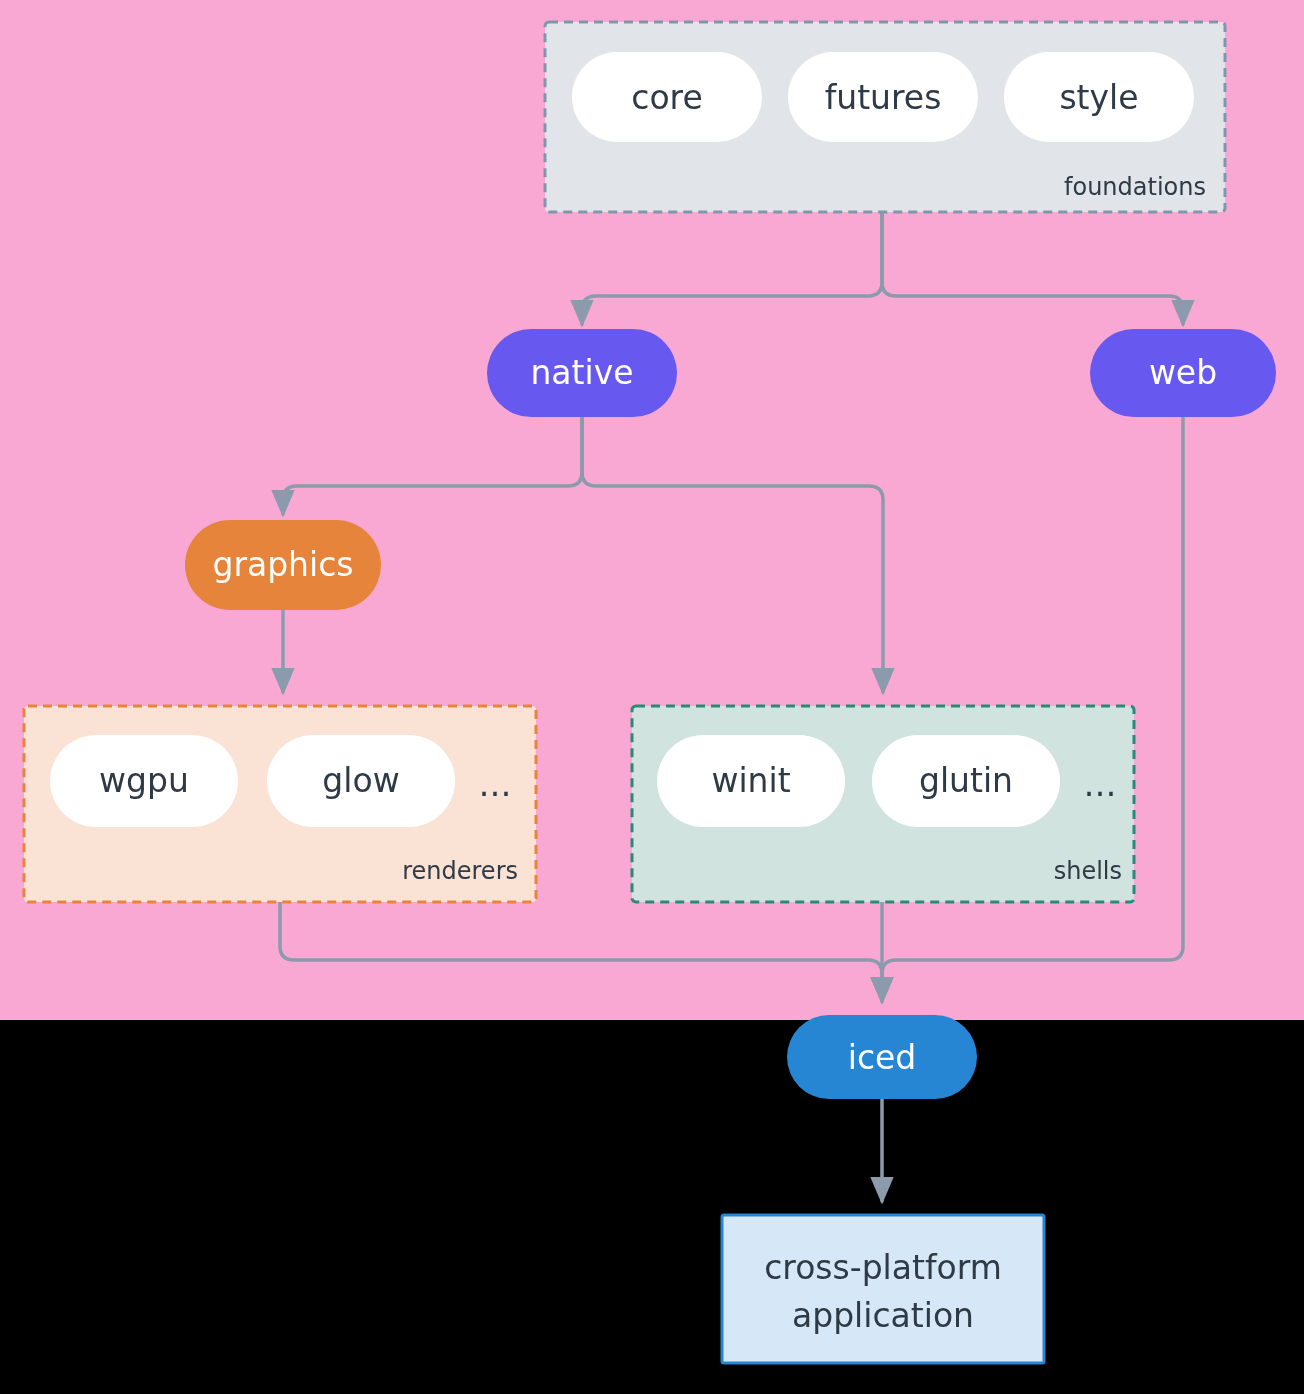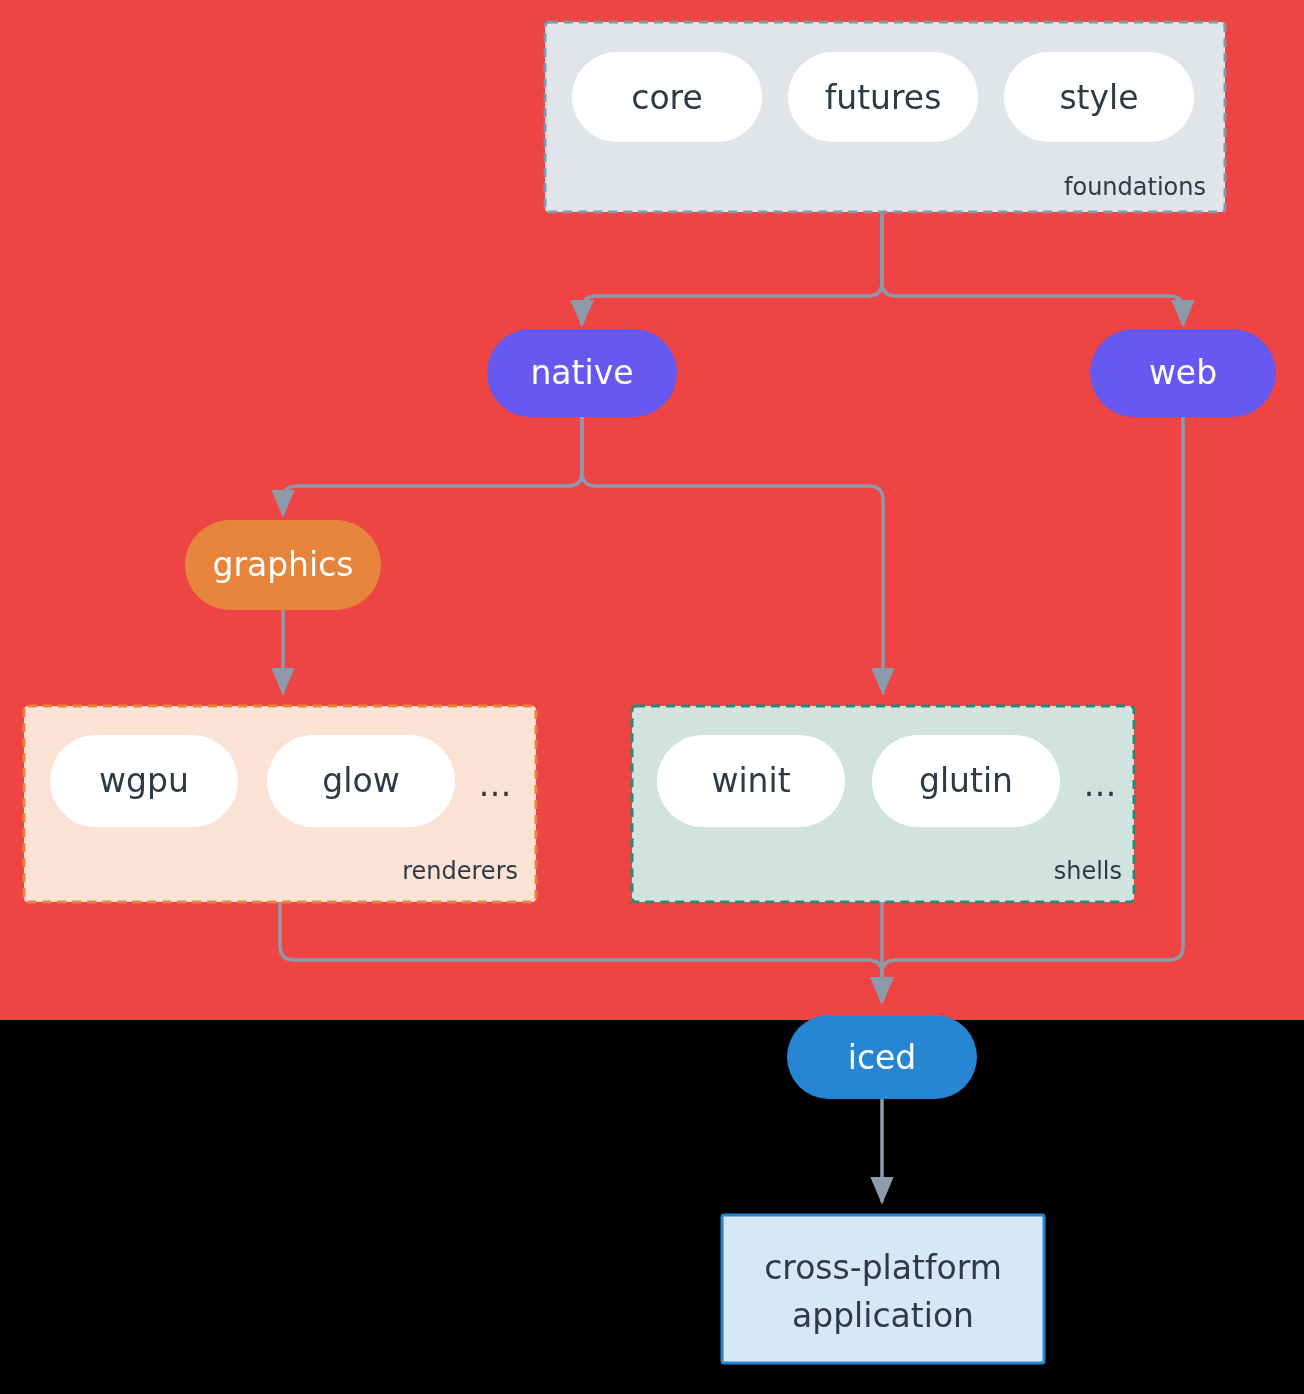--- a/index.html
+++ b/index.html
@@ -10,21 +10,21 @@
   body {
     width: 1304px;
     height: 1394px;
     overflow: hidden;
     font-family: "DejaVu Sans", sans-serif;
   }
   #diagram-root {
     position: relative;
     width: 1304px;
     height: 1020px;
-    background: #ef4444;
+    background: #f9a8d4;
   }
   svg.diagram {
     display: block;
     width: 1304px;
     height: 1394px;
   }
   .node-label {
     font-family: "DejaVu Sans", sans-serif;
     dominant-baseline: middle;
     text-anchor: middle;

